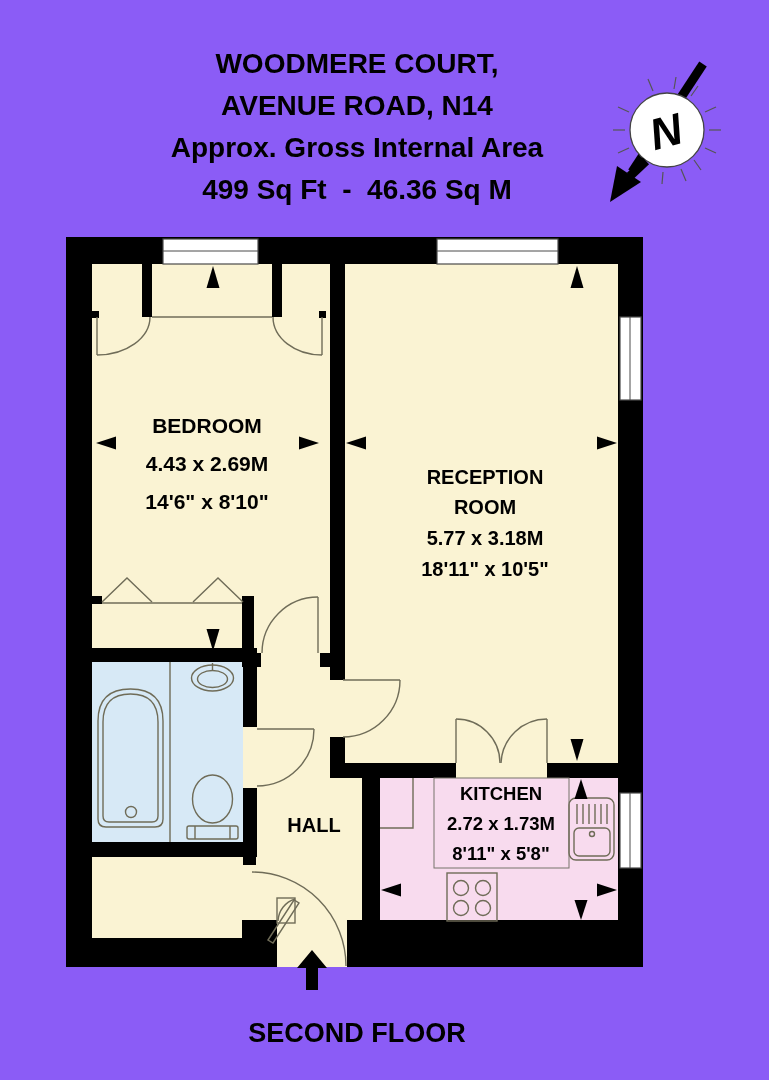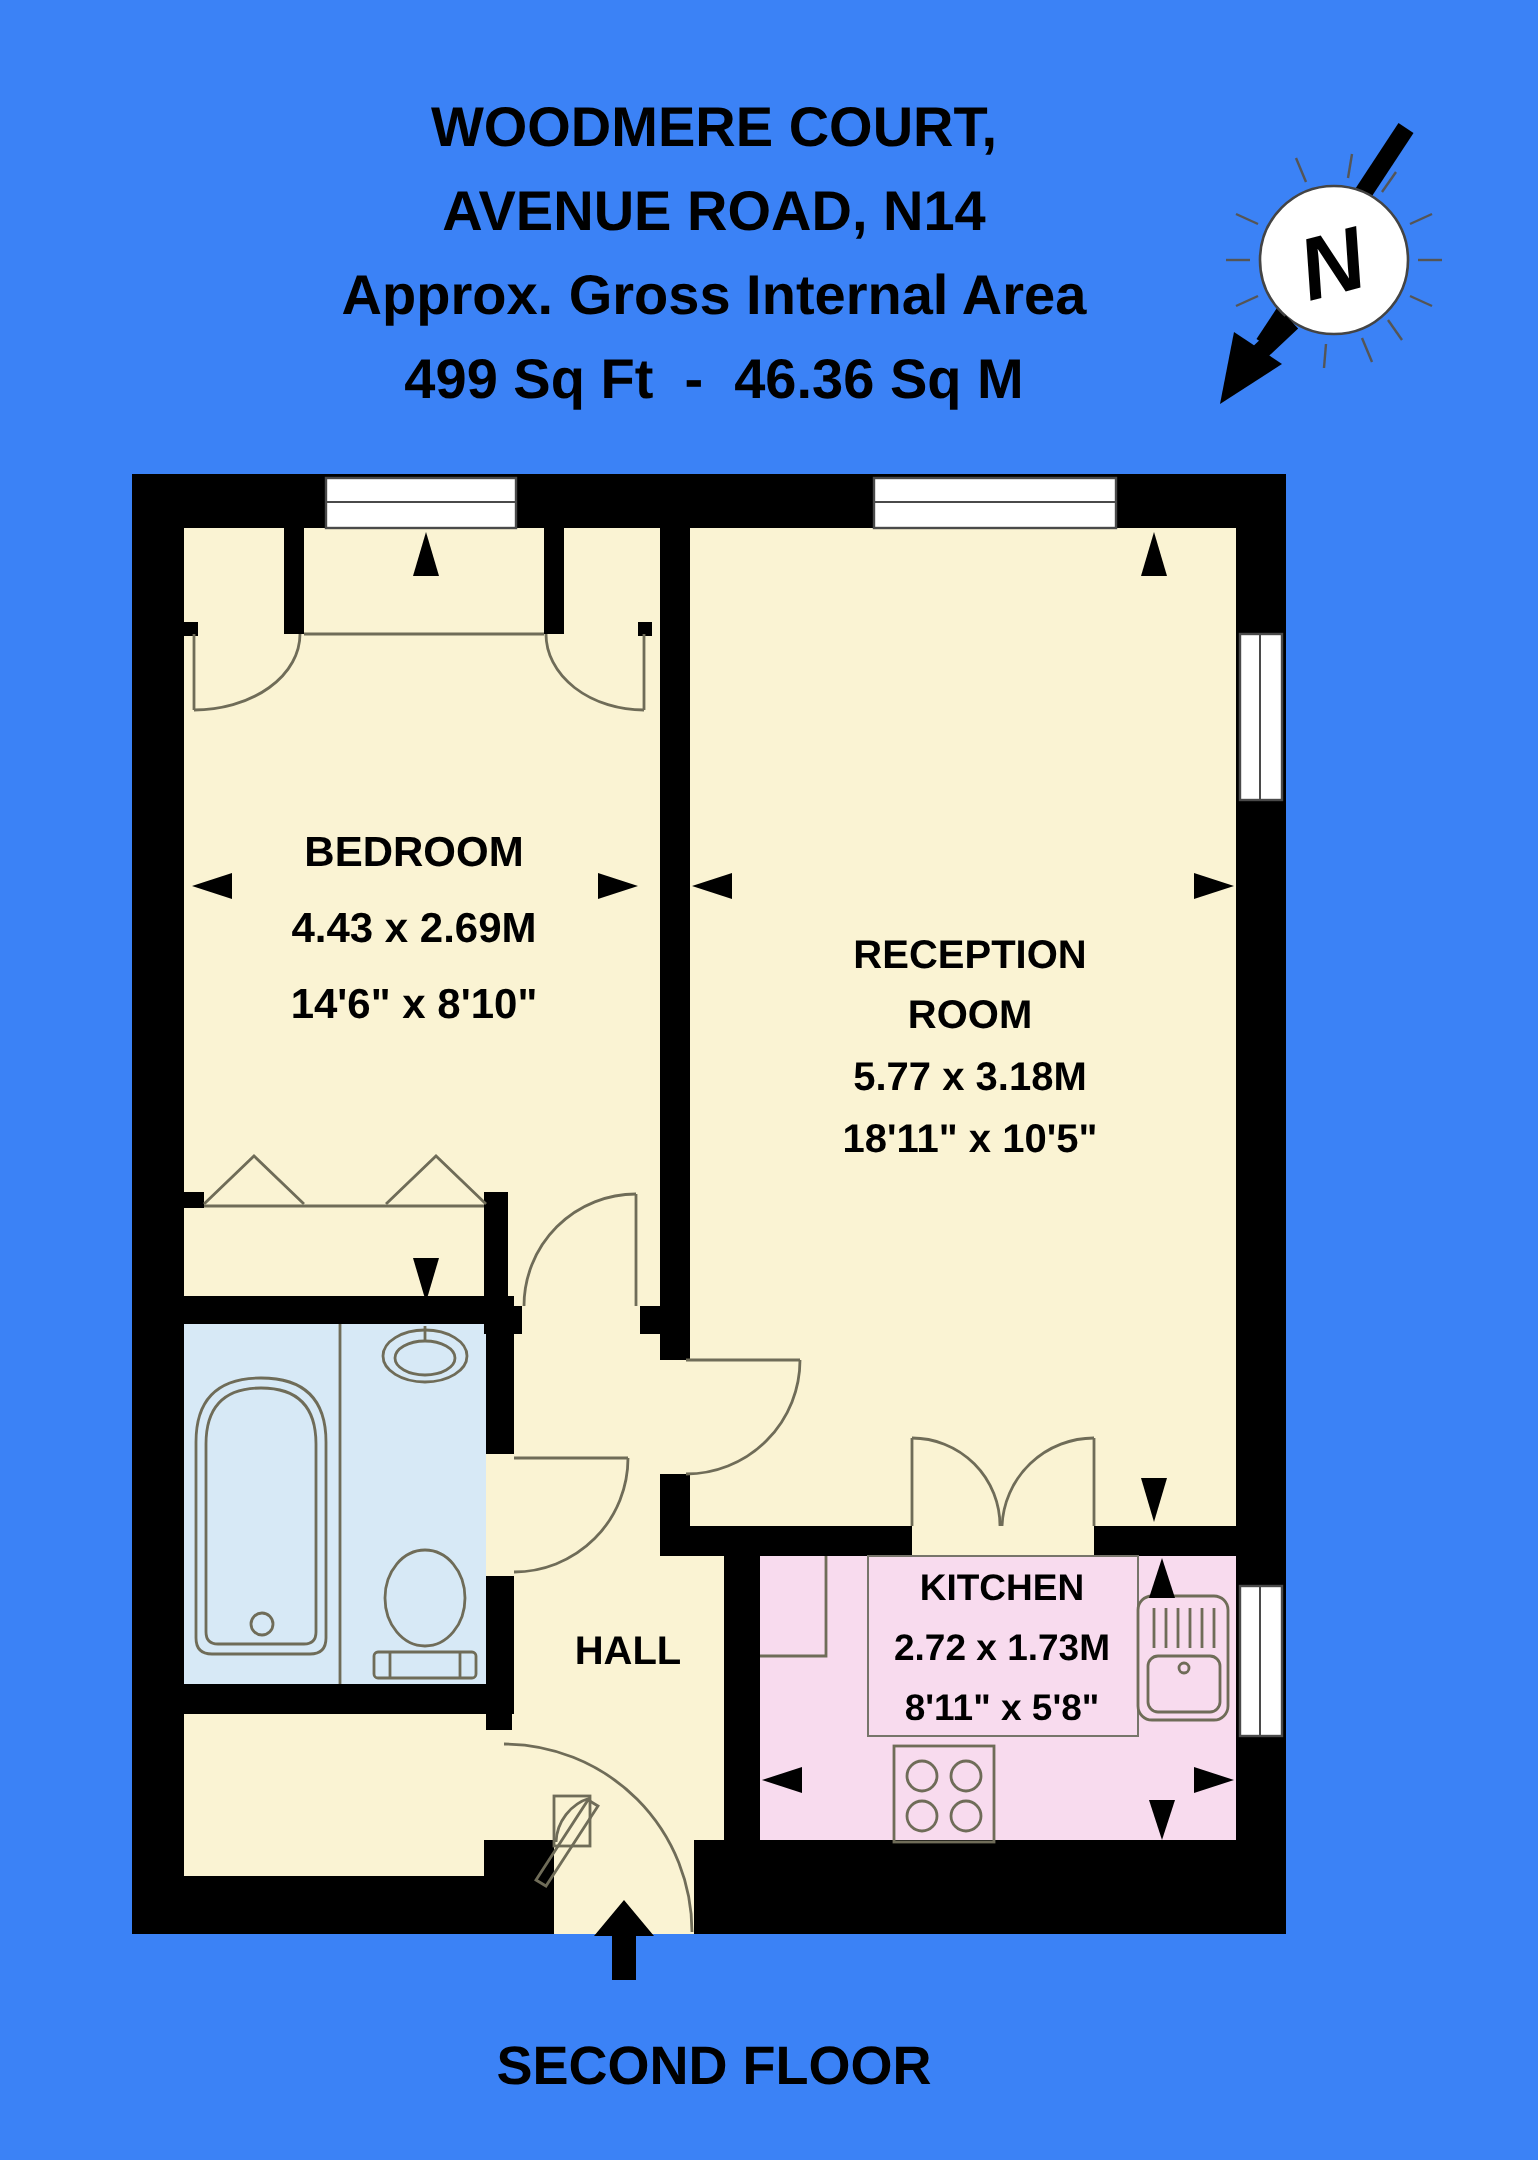--- a/index.html
+++ b/index.html
@@ -1,16 +1,16 @@
 <!DOCTYPE html>
 <html><head>
 <meta charset="utf-8">
 <style>
   html,body{margin:0;padding:0;background:#ffffff;}
-  .canvas{position:relative;width:769px;height:1080px;background:#3b82f6;overflow:hidden;}
+  .canvas{position:relative;width:769px;height:1080px;background:#8b5cf6;overflow:hidden;}
   svg text{font-family:"Liberation Sans", sans-serif;font-weight:bold;fill:#000000;}
   .title-line{font-size:28px;}
   .room-label-bedroom{font-size:21px;}
   .room-label-reception{font-size:20px;}
   .room-label-kitchen{font-size:18.5px;}
   .room-label-hall{font-size:20px;}
   .floor-label{font-size:27px;}
   .compass-n{font-size:44px;font-style:italic;}
   .wall{fill:#000000;}
   .thinline{stroke:#6F6C58;stroke-width:1.4;fill:none;}

